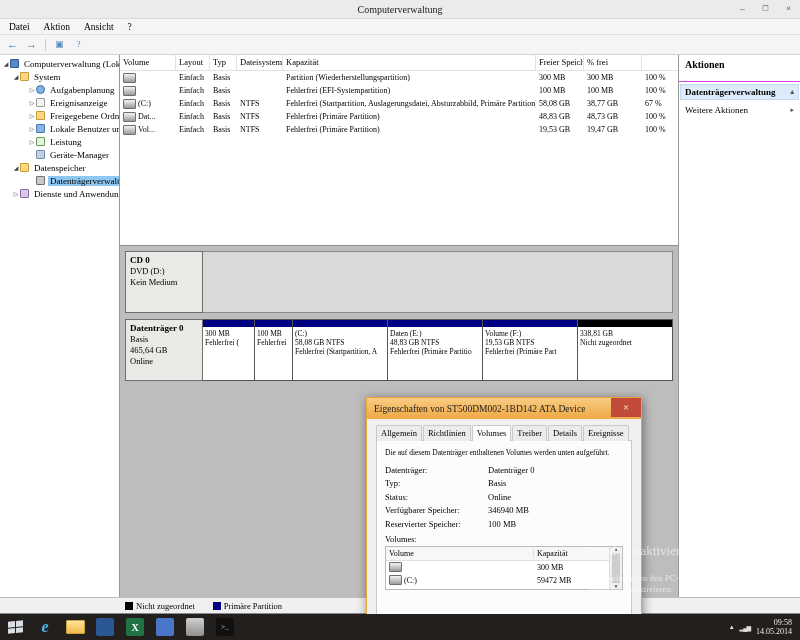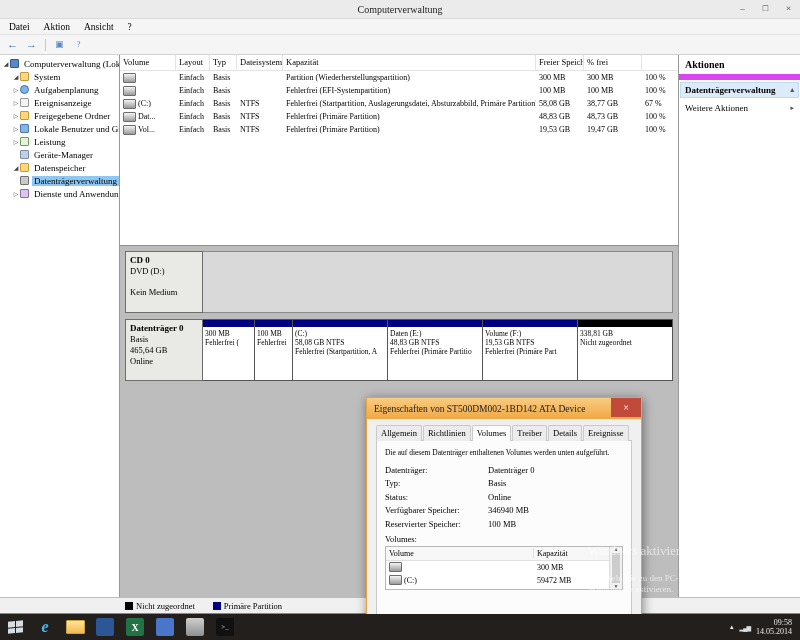--- a/index.html
+++ b/index.html
@@ -18,21 +18,21 @@
   .toolbar{height:19px;background:#f5f5f5;border-bottom:1px solid #d2d2d2;display:flex;align-items:center;padding-left:5px;gap:4px;flex:0 0 auto}
   .tbico{width:15px;height:15px;text-align:center;line-height:15px;font-size:11px;color:#2b6cb5}
   .tbico.dim{color:#5a8ac2;font-size:9px}
   .tbsep{width:1px;height:12px;background:#c8c8c8;margin:0 2px}
 
   .content{flex:1;display:flex;min-height:0}
 
   
   .tree{width:119px;flex:0 0 119px;background:#fff;border-right:1px solid #999;padding-top:2px;overflow:hidden}
   .titem{display:flex;align-items:center;height:13px;white-space:nowrap;overflow:hidden;font-size:9px}
-  .l0{padding-left:2px}.l1{padding-left:12px}.l2{padding-left:12px}
+  .l0{padding-left:2px}.l1{padding-left:12px}.l2{padding-left:28px}
   .twisty{width:8px;flex:0 0 8px;font-size:6px;color:#444;text-align:center}
   .ticon{width:9px;height:9px;flex:0 0 9px;margin-right:3px;border-radius:1px;box-sizing:border-box}
   .i-comp{background:#5a87c5;border:1px solid #2d5a94}
   .i-fold{background:#ffd77a;border:1px solid #c49a3c}
   .i-task{background:#7fb2e5;border:1px solid #3f6fa8;border-radius:50%}
   .i-event{background:#f4f4f4;border:1px solid #999}
   .i-share{background:#ffd77a;border:1px solid #c49a3c}
   .i-users{background:#88b4e0;border:1px solid #4a7ab0}
   .i-perf{background:#e8f0e0;border:1px solid #6a9a5a}
   .i-dev{background:#c0cfe2;border:1px solid #7a8ca5}
@@ -51,41 +51,41 @@
   .vt-row span{padding:0 3px;overflow:hidden;white-space:nowrap}
   .vcell{display:flex;align-items:center;gap:2px}
   .vt-row em{font-style:normal}
   .drive{width:11px;height:8px;flex:0 0 11px;background:linear-gradient(#f4f4f4,#9a9a9a);border:1px solid #6d6d6d;border-radius:1px}
 
   .graphic{flex:1;background:#bdbdbd;padding:5px 5px 0}
   .dblock{display:flex;height:62px;margin-bottom:6px}
   .dlabel{width:78px;flex:0 0 78px;background:#e9e9e5;border:1px solid #6d6d6d;box-sizing:border-box;
           padding:3px 4px;font-size:8.5px;line-height:11px;overflow:hidden}
   .dlabel .dt{font-weight:bold;font-size:9px}
-  .cd-status{margin-top:10px}
+  .cd-status{margin-top:0}
   .cdarea{flex:1;background:#d9d9d9;border:1px solid #8a8a8a;border-left:none;box-sizing:border-box}
   .parts{flex:1;display:flex}
   .part{border:1px solid #555;border-left:none;background:#fff;box-sizing:border-box;overflow:hidden;
         font-size:7.5px;line-height:9px;white-space:nowrap;display:flex;flex-direction:column}
   .pstripe{height:7px;flex:0 0 7px;margin-bottom:2px}
   .pstripe.primary{background:#000082}
   .pstripe.unalloc{background:#000}
   .ptext{padding:0 2px}
   .ptext:empty{display:none}
 
   .statusbar{height:15px;flex:0 0 15px;background:#f0f0f0;border-top:1px solid #bdbdbd;
              display:flex;align-items:center;padding-left:125px;gap:18px;font-size:8.5px}
   .lg{display:flex;align-items:center;gap:3px}
   .sw{width:8px;height:8px;display:inline-block}
   .sw-un{background:#000}
   .sw-pr{background:#000082}
 
   
   .actions{width:122px;flex:0 0 122px;background:#fff;border-left:1px solid #999;font-size:9.5px;box-sizing:border-box}
-  .actions-title{font-weight:bold;font-size:10px;padding:4px 6px 4px;border-bottom:6px solid #d946ef}
+  .actions-title{font-weight:bold;font-size:10px;padding:4px 6px 11px;border-bottom:1px solid #d946ef}
   .actions-sec{display:flex;justify-content:space-between;align-items:center;background:#dcebfa;
                border:1px solid #c2d9ef;margin:2px 1px;padding:2px 4px;font-weight:bold;font-size:9px}
   .actions-more{display:flex;justify-content:space-between;align-items:center;padding:3px 6px;font-size:9px}
   .chev{font-size:7px;color:#555}
 
   
   .dialog{position:absolute;left:366px;top:397px;width:276px;height:252px;z-index:20;
           background:#f0f0f0;border:1px solid #e8a33d;box-shadow:1px 2px 10px rgba(0,0,0,.45);box-sizing:border-box}
   .dtitle{height:21px;background:linear-gradient(#f9cc82,#efa844);display:flex;align-items:center;position:relative}
   .dtext{font-size:9.5px;padding-left:7px;color:#1d1d1d;white-space:nowrap;overflow:hidden}

